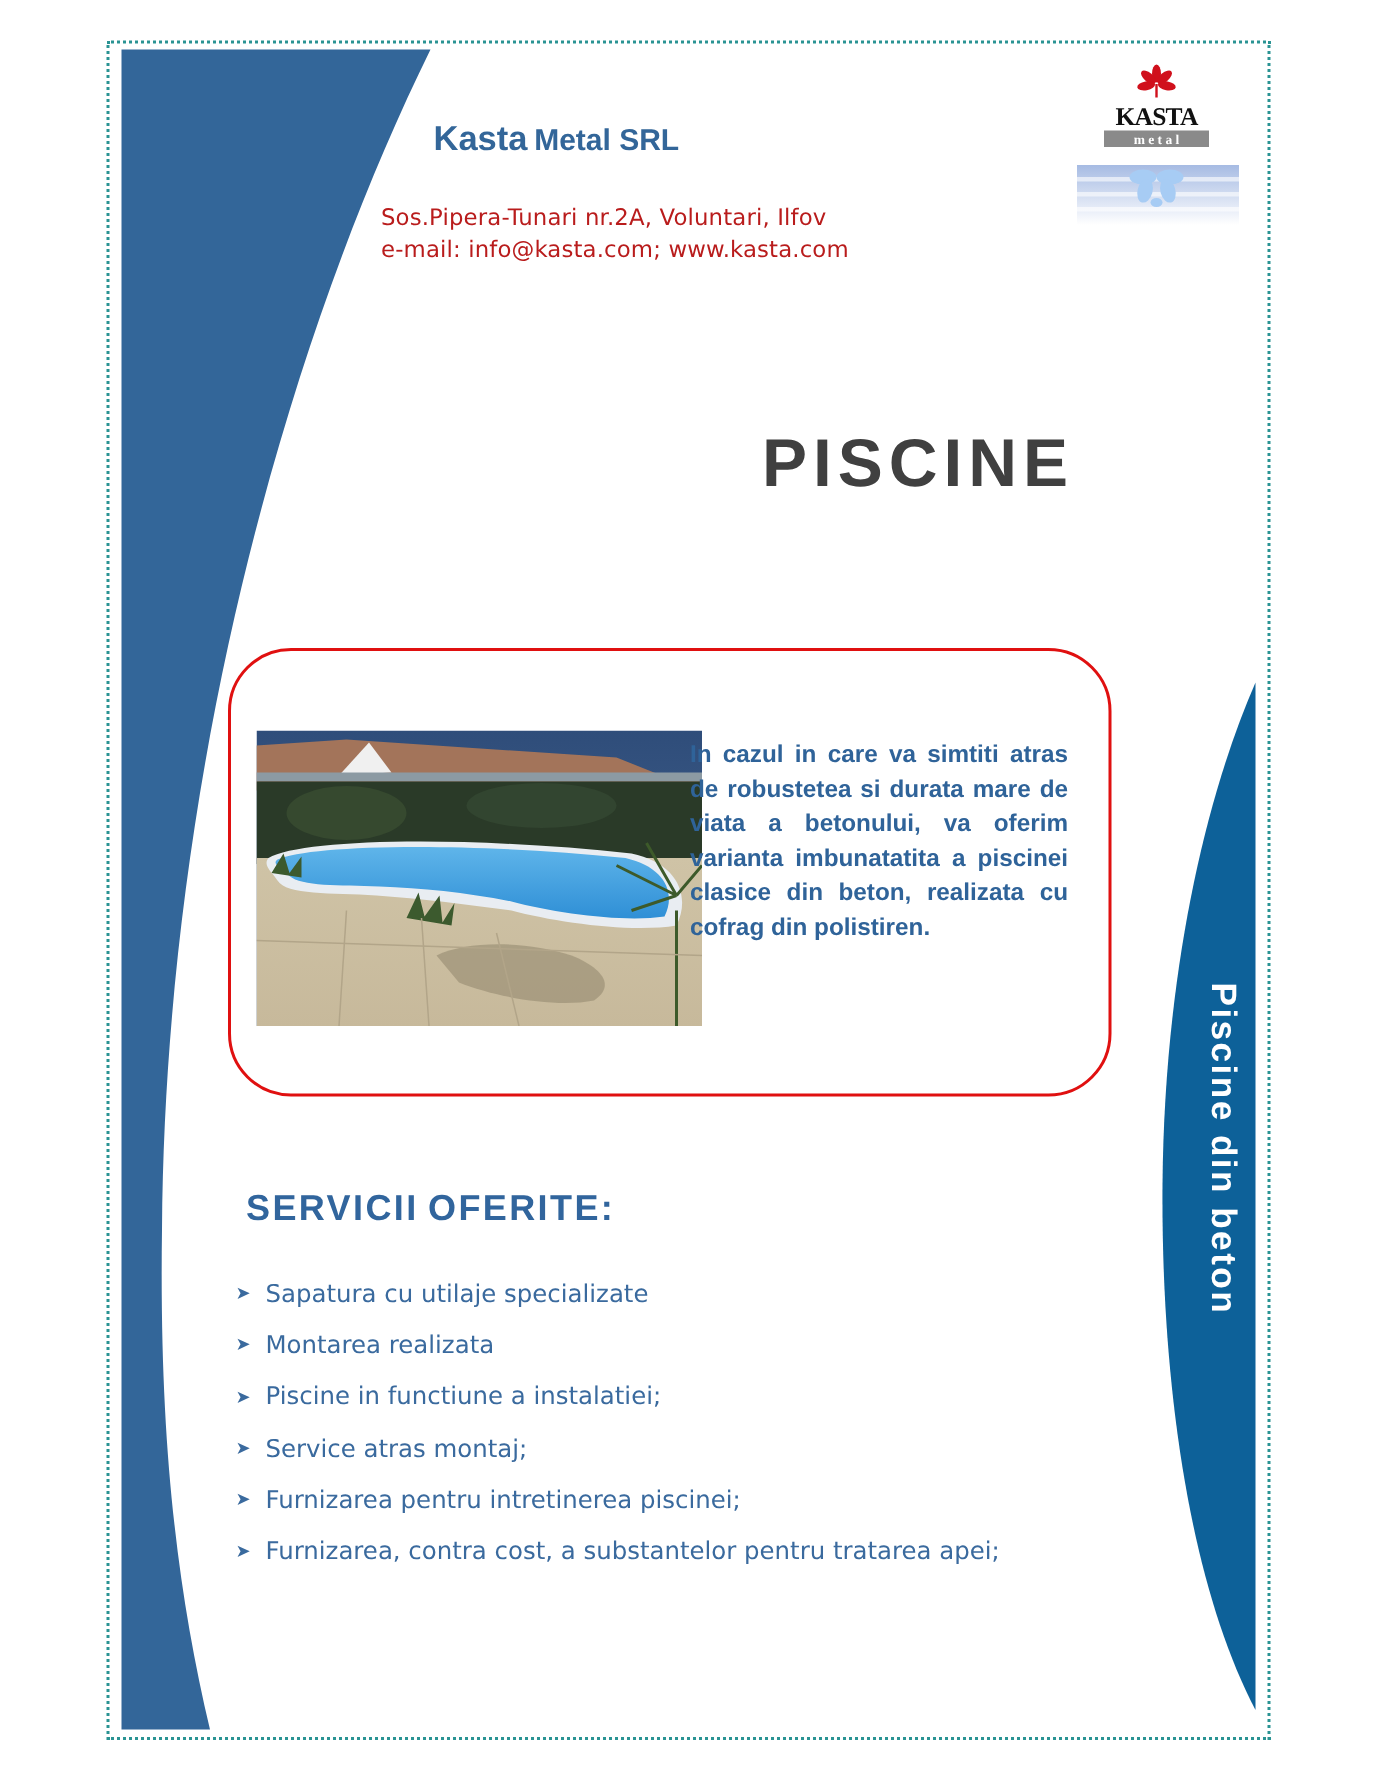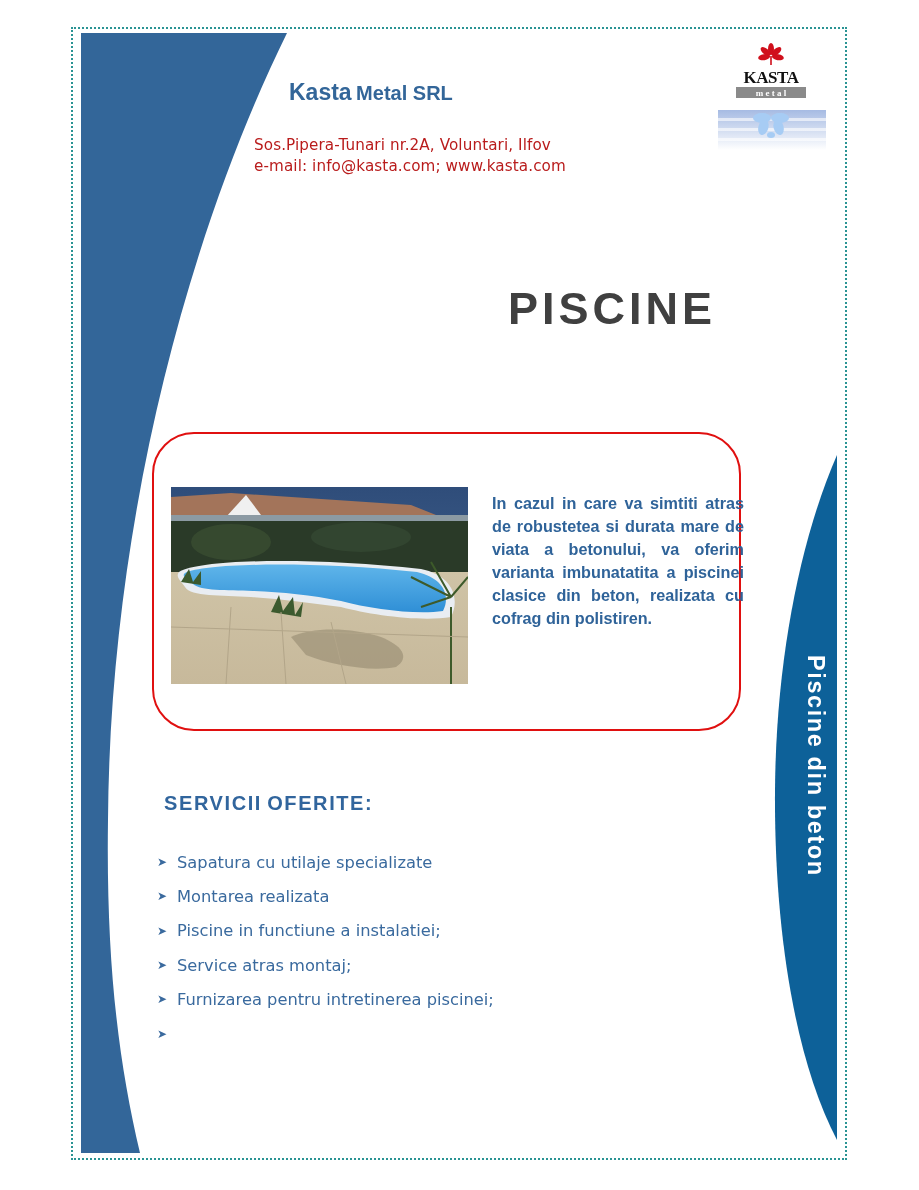--- a/index.html
+++ b/index.html
@@ -7,24 +7,24 @@
   .page-border { position:absolute; left:71px; top:27px; width:776px; height:1133px; border:2px dotted #2a9393; box-sizing:border-box; }
   .swoosh { position:absolute; left:0; top:0; }
   .company { position:absolute; left:289px; top:79px; font-family:"Liberation Sans", sans-serif; font-weight:bold; color:#336699; }
   .company .big { font-size:23px; }
   .company .small { font-size:20px; }
   .contact { position:absolute; left:254px; top:113px; font-family:"DejaVu Sans", sans-serif; font-size:15.2px; line-height:21px; color:#b91c1c; letter-spacing:0.1px; white-space:nowrap;margin-top:22px; }
   .logo { position:absolute; left:713px; top:42px; width:118px; height:115px; }
   .title { position:absolute; left:508px; top:283px; font-family:"Liberation Sans", sans-serif; font-weight:bold; font-size:45px; color:#404040; letter-spacing:4px; word-spacing:-6px; }
   .card { position:absolute; left:152px; top:432px; width:589px; height:299px; border:2.5px solid #e01010; border-radius:42px; box-sizing:border-box; }
   .photo { position:absolute; left:171px; top:487px; width:297px; height:197px; overflow:hidden; }
-  .card-text { position:absolute; left:492px; top:492px; width:252px; font-family:"Liberation Sans", sans-serif; font-weight:bold; font-size:16.2px; line-height:23px; color:#2f6399; text-align:justify; text-align-last:left; }
+  .card-text { position:absolute; left:460px; top:492px; width:252px; font-family:"Liberation Sans", sans-serif; font-weight:bold; font-size:16.2px; line-height:23px; color:#2f6399; text-align:justify; text-align-last:left; }
   .side-label { position:absolute; left:797px; top:655px; width:40px; height:300px; }
   .side-label span { position:absolute; left:0; top:0; transform-origin:0 0; transform:translate(32px,0) rotate(90deg); white-space:nowrap; font-family:"Liberation Sans", sans-serif; font-weight:bold; font-size:23.5px; letter-spacing:1.6px; color:#ffffff; }
-  .services-title { position:absolute; left:164px; top:792px; font-family:"Liberation Sans", sans-serif; font-weight:bold; font-size:20px; color:#31659d; letter-spacing:1.6px; word-spacing:-2px; }
+  .services-title { position:absolute; left:164px; top:792px; font-family:"Liberation Sans", sans-serif; font-weight:bold; font-size:24px; color:#31659d; letter-spacing:1.6px; word-spacing:-2px; }
   .services { position:absolute; left:157px; top:845px; margin:0; padding:0; list-style:none; }
   .services li { height:34.3px; display:flex; align-items:center; font-family:"DejaVu Sans", sans-serif; font-size:16.3px; color:#3a6a9e; white-space:nowrap; }
   .services li .bullet { display:inline-block; width:20px; font-size:12px; color:#3a6a9e; }
 </style>
 </head>
 <body>
 
 <svg class="swoosh" width="919" height="1190" viewBox="0 0 919 1190">
   <path d="M81,33 L287,33 C190,230 110,520 108,820 C106,960 118,1060 140,1153 L81,1153 Z" fill="#336699"></path>
 </svg>
@@ -150,14 +150,15 @@
   <li>
       <span class="bullet">➤</span>
       <span>Service atras montaj;</span>
     </li>
   <li>
       <span class="bullet">➤</span>
       <span>Furnizarea pentru intretinerea piscinei;</span>
     </li>
   <li>
       <span class="bullet">➤</span>
+      <span>Furnizarea, contra cost, a substantelor pentru tratarea apei;</span>
     </li>
 </ul>
 
 </body></html>

